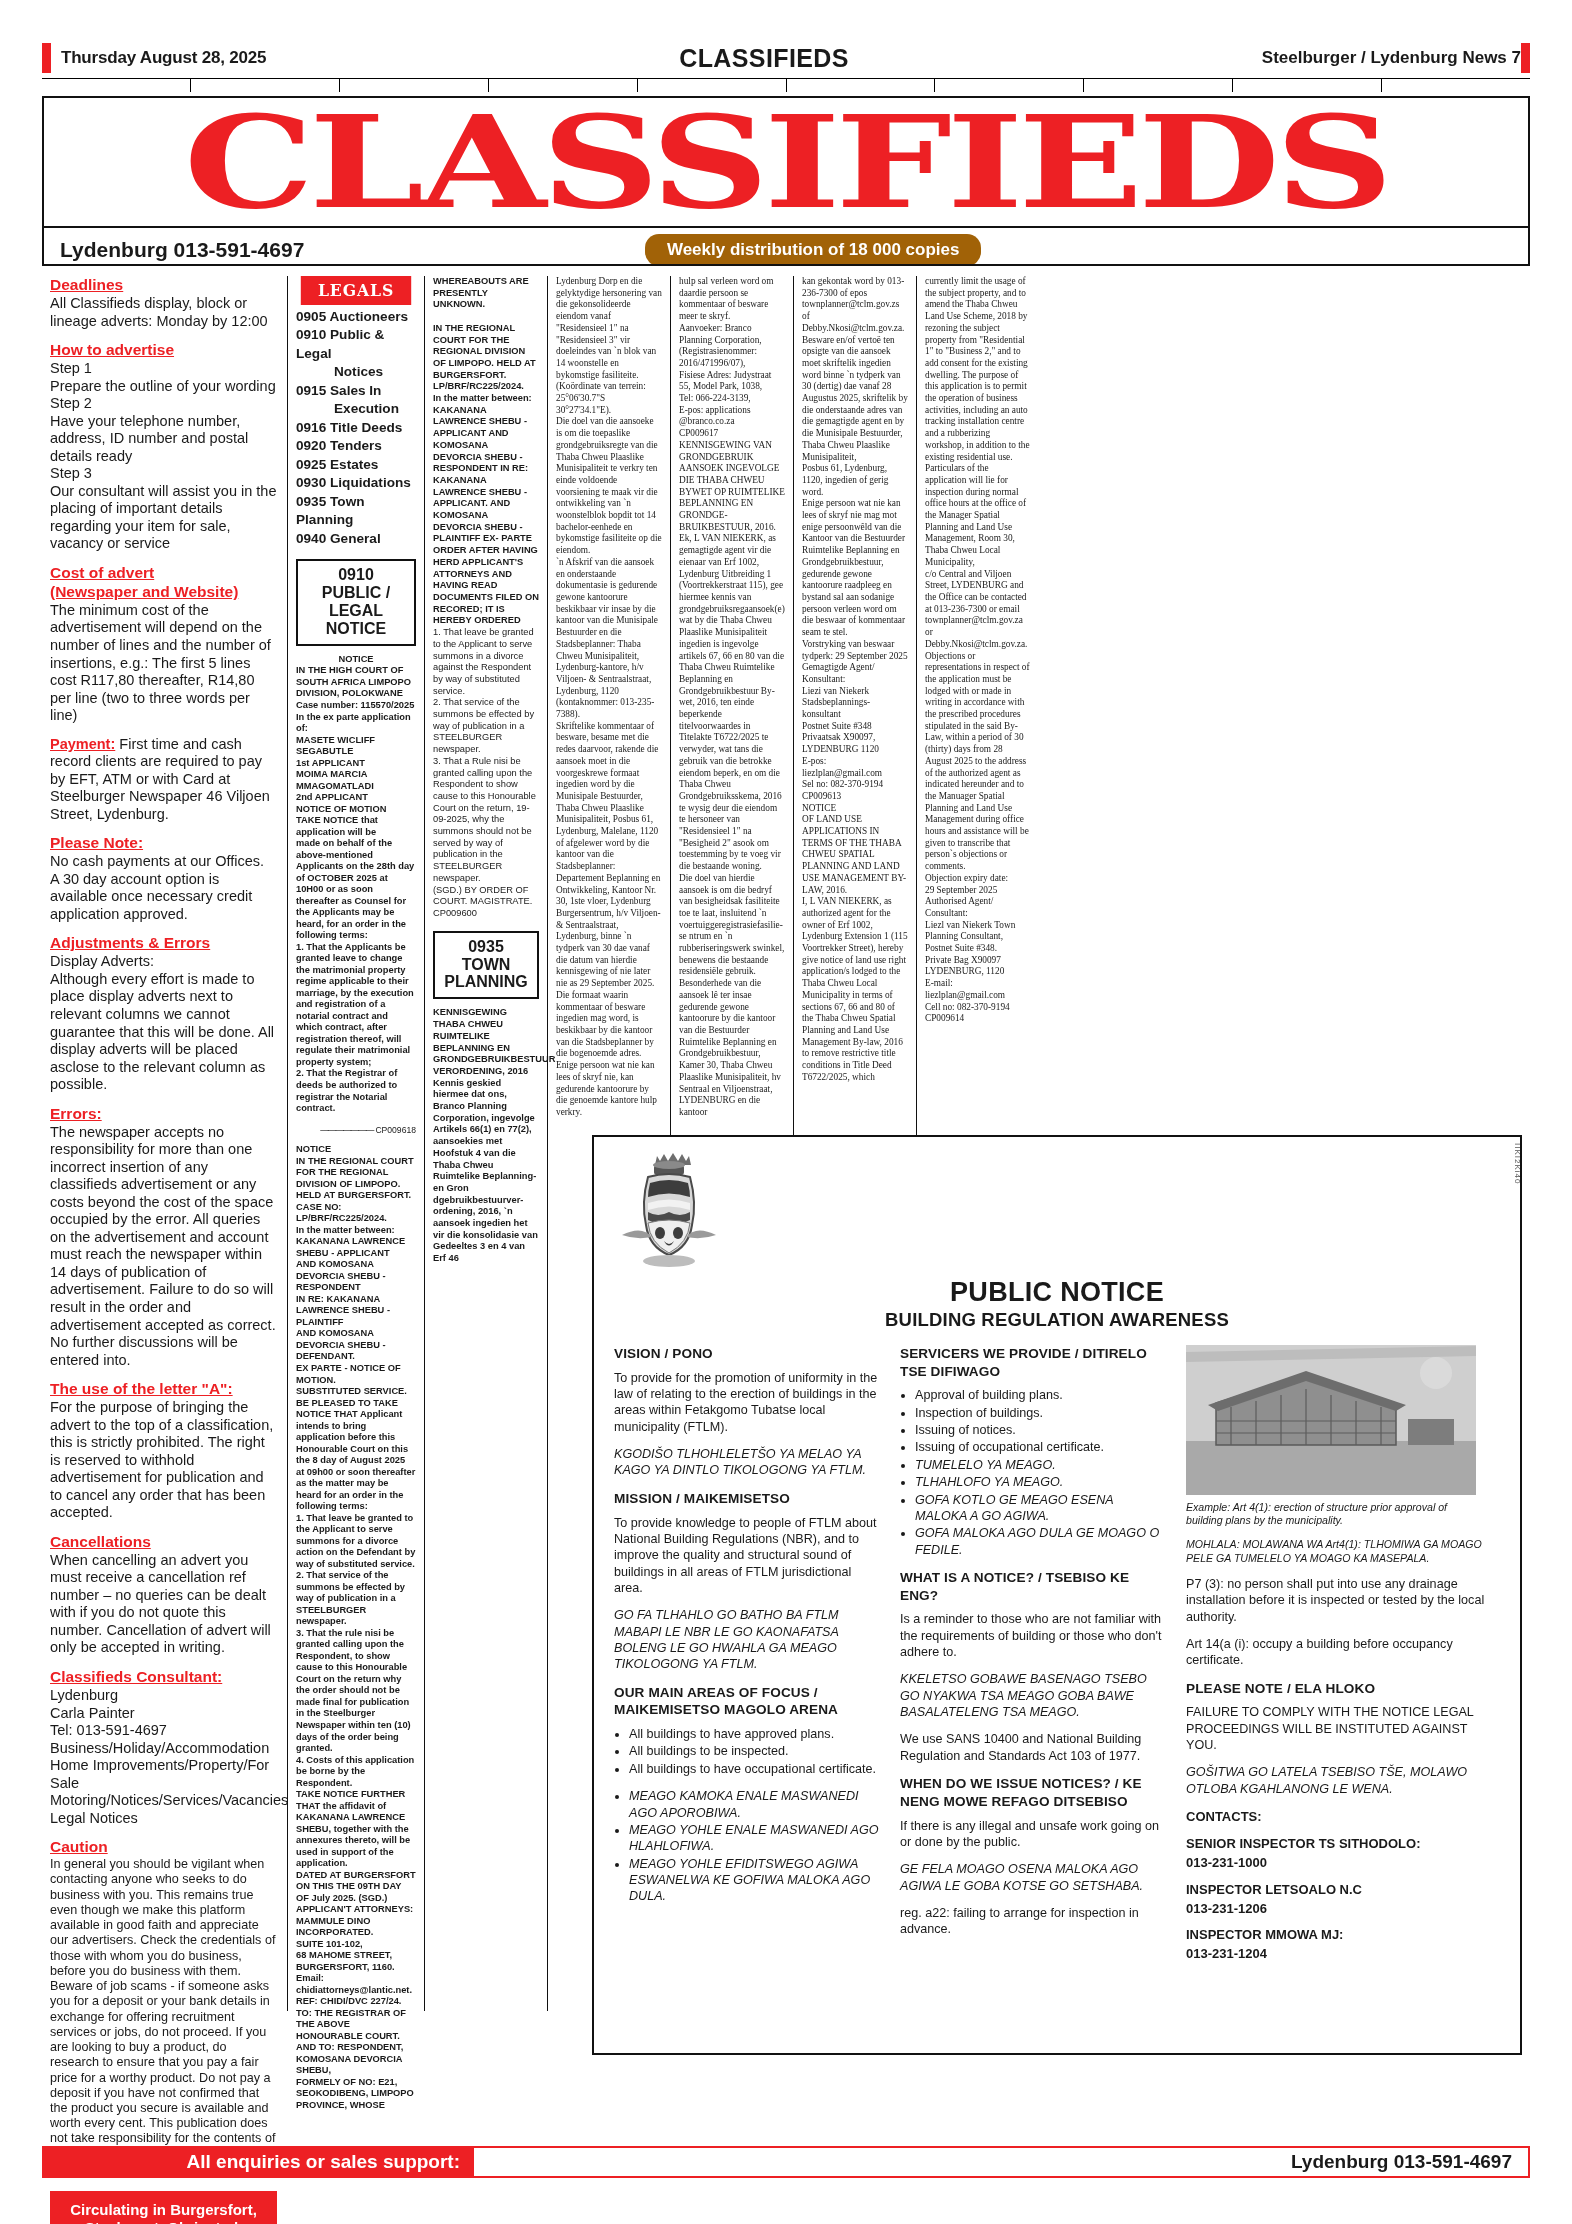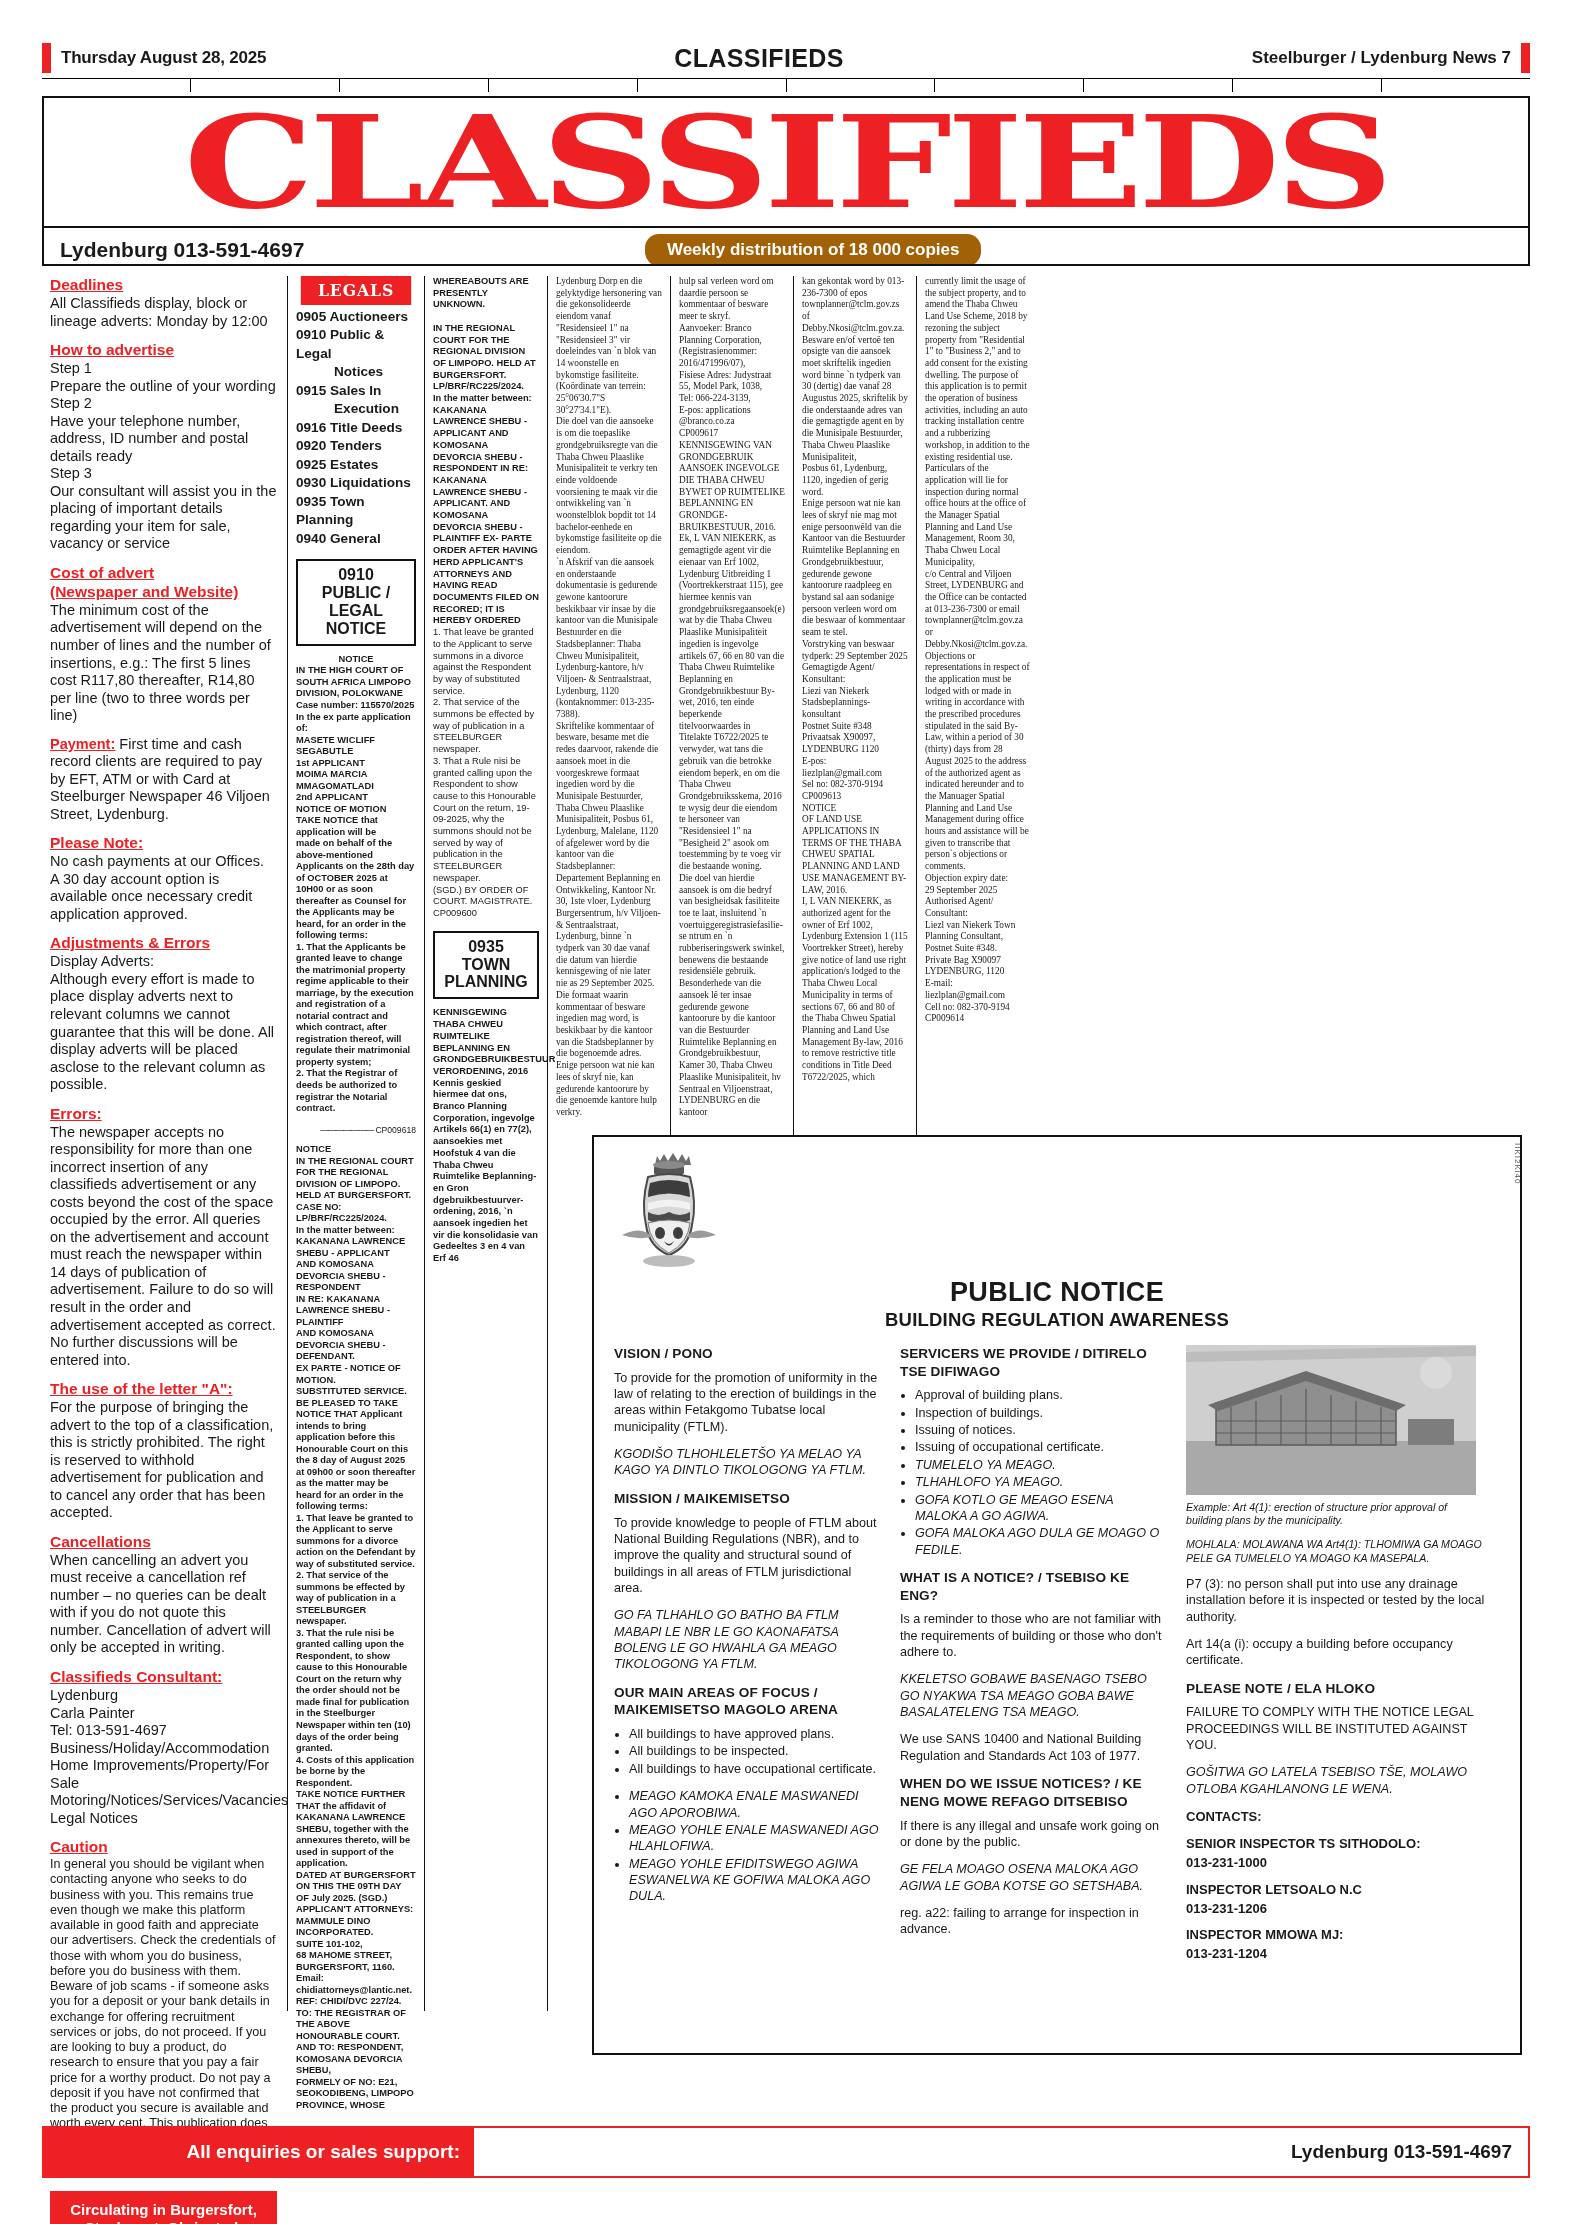--- a/index.html
+++ b/index.html
@@ -13,21 +13,21 @@
     overflow:hidden;
   }
   .page { position:absolute; inset:0; padding:40px 42px; }
 
   
   .topbar { display:flex; align-items:center; height:36px; position:relative; }
   .topbar .redcap { width:9px; height:30px; background:#ed2024; flex:0 0 9px; }
   .topbar .date { font-weight:bold; font-size:17px; padding-left:10px; white-space:nowrap;
                   font-family:"Liberation Sans Narrow","Liberation Sans",sans-serif; letter-spacing:-.2px;}
   .topbar .center { flex:1; text-align:center; font-weight:bold; font-size:25px; letter-spacing:.4px; }
-  .topbar .right { font-weight:bold; font-size:17px; padding-right:10px; white-space:nowrap; }
+  .topbar .right { font-weight:bold; font-size:17px; white-space:nowrap; }
   .rule-row { display:flex; height:14px; border-top:1px solid #000; margin-top:2px; }
   .rule-row div { flex:1; border-right:1px solid #000; }
   .rule-row div:last-child { border-right:none; }
 
   
   .banner { border:2px solid #111; margin-top:4px; padding:4px 10px 0 10px; position:relative; height:170px;
             overflow:hidden; }
   .banner .word { font-family:"DejaVu Serif", serif; font-weight:bold; font-size:128px; color:#ed2024;
                   letter-spacing:-4px; line-height:1; text-align:center; margin-top:-4px;
                   transform:scaleX(1.28); transform-origin:center top; white-space:nowrap;}
@@ -111,21 +111,21 @@
   .ac li.it { font-style:italic; }
   .photo { width:290px; height:150px; background:#b9b9b9; position:relative; overflow:hidden;
            margin-bottom:6px; }
   .cap { font-size:10.6px; font-style:italic; line-height:1.25; margin:0 0 7px 0; }
   .cap2 { font-size:10.6px; font-style:italic; line-height:1.25; margin:0 0 12px 0; }
   .contacts { font-weight:bold; font-size:13px; line-height:1.45;
               font-family:"Liberation Sans Narrow","Liberation Sans",sans-serif; }
   .contacts .sp { height:8px; }
 
   
-  .footer { position:absolute; left:42px; right:42px; bottom:46px; height:52px;
+  .footer { position:absolute; left:42px; right:42px; bottom:46px; height:32px;
             display:flex; border:2px solid #ed2024; }
   .footer .lhs { background:#ed2024; color:#fff; font-weight:bold; font-size:19px;
                  display:flex; align-items:center; justify-content:flex-end;
                  padding-right:14px; width:430px;
                  font-family:"Liberation Sans Narrow","Liberation Sans",sans-serif;}
   .footer .rhs { flex:1; background:#fff; display:flex; align-items:center;
                  justify-content:flex-end; padding-right:16px; font-weight:bold; font-size:19px;
                  font-family:"Liberation Sans Narrow","Liberation Sans",sans-serif;}
 </style>
 </head>

